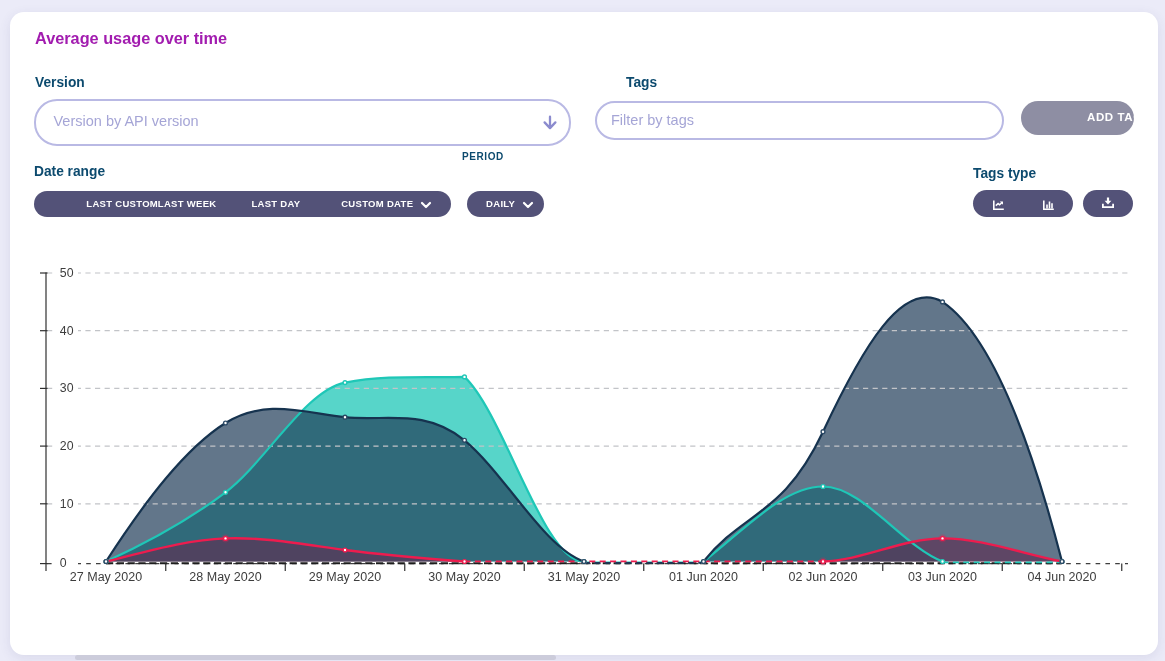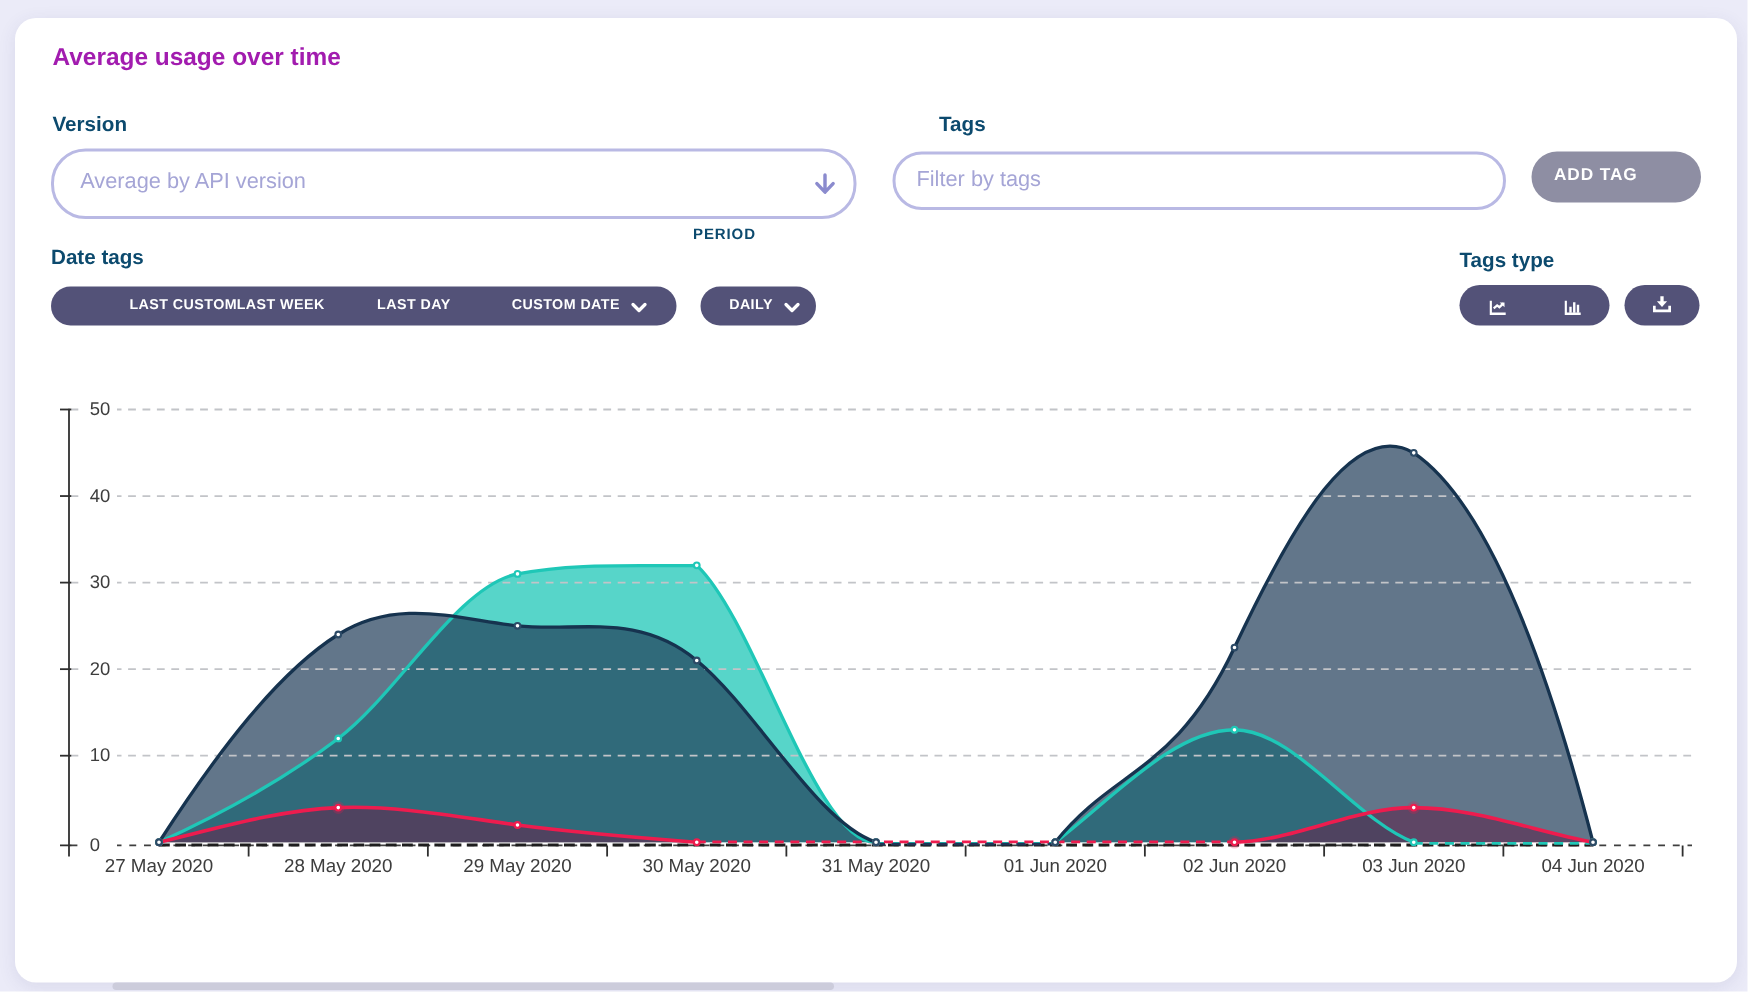--- a/index.html
+++ b/index.html
@@ -14,32 +14,32 @@
 .scrollbar{position:absolute;left:75px;top:655px;width:481px;height:5px;border-radius:2.5px;background:#ccccdb;}
 svg{position:absolute;left:0;top:0;}
 </style>
 </head>
 <body>
 <div class="card"></div>
 <div class="title">Average usage over time</div>
 
 <div class="lbl" style="left:35px;top:76px;">Version</div>
 <div class="input" style="left:34px;top:99px;width:537px;height:47px;"></div>
-<div class="ph" style="left:53.5px;top:113.5px;">Average by API version</div>
+<div class="ph" style="left:53.5px;top:113.5px;">Version by API version</div>
 <svg width="24" height="24" style="left:538px;top:111px;" viewBox="0 0 24 24">
   <path d="M12 5.7 V16.9 M6.6 11.4 L12 17.1 L17.4 11.4" fill="none" stroke="#8b8bce" stroke-width="2.3" stroke-linecap="round" stroke-linejoin="round"></path>
 </svg>
 
 <div class="lbl" style="left:594px;top:76px;margin-left:32px;">Tags</div>
 <div class="input" style="left:595px;top:101px;width:409px;height:39px;border-radius:20px;"></div>
 <div class="ph" style="left:611px;top:112.5px;">Filter by tags</div>
 <div class="pill" style="left:1021px;top:101px;width:113px;height:34px;border-radius:17px;background:#8e8ea3;"></div>
-<div class="btxt" style="left:1036px;top:111.5px;font-size:11.5px;letter-spacing:0.6px;text-align:center;">ADD TAG</div>
+<div class="btxt" style="left:1087px;top:111.5px;font-size:11.5px;letter-spacing:0.6px;text-align:center;">ADD TAG</div>
 
-<div class="lbl" style="left:34px;top:165px;">Date tags</div>
+<div class="lbl" style="left:34px;top:165px;">Date range</div>
 <div class="pill" style="left:34px;top:191px;width:417px;height:26px;"></div>
 <div class="btxt" style="left:86.3px;top:199px;">LAST CUSTOM</div>
 <div class="btxt" style="left:157.8px;top:199px;">LAST WEEK</div>
 <div class="btxt" style="left:251.4px;top:199px;">LAST DAY</div>
 <div class="btxt" style="left:341.2px;top:199px;">CUSTOM DATE</div>
 <svg width="12" height="8" style="left:420px;top:200.5px;" viewBox="0 0 12 8">
   <path d="M2 2 L6 6 L10 2" fill="none" stroke="#fff" stroke-width="2.2" stroke-linecap="round" stroke-linejoin="round"></path>
 </svg>
 
 <div class="lbl" style="left:462px;top:152px;font-size:10px;letter-spacing:0.6px;">PERIOD</div>

